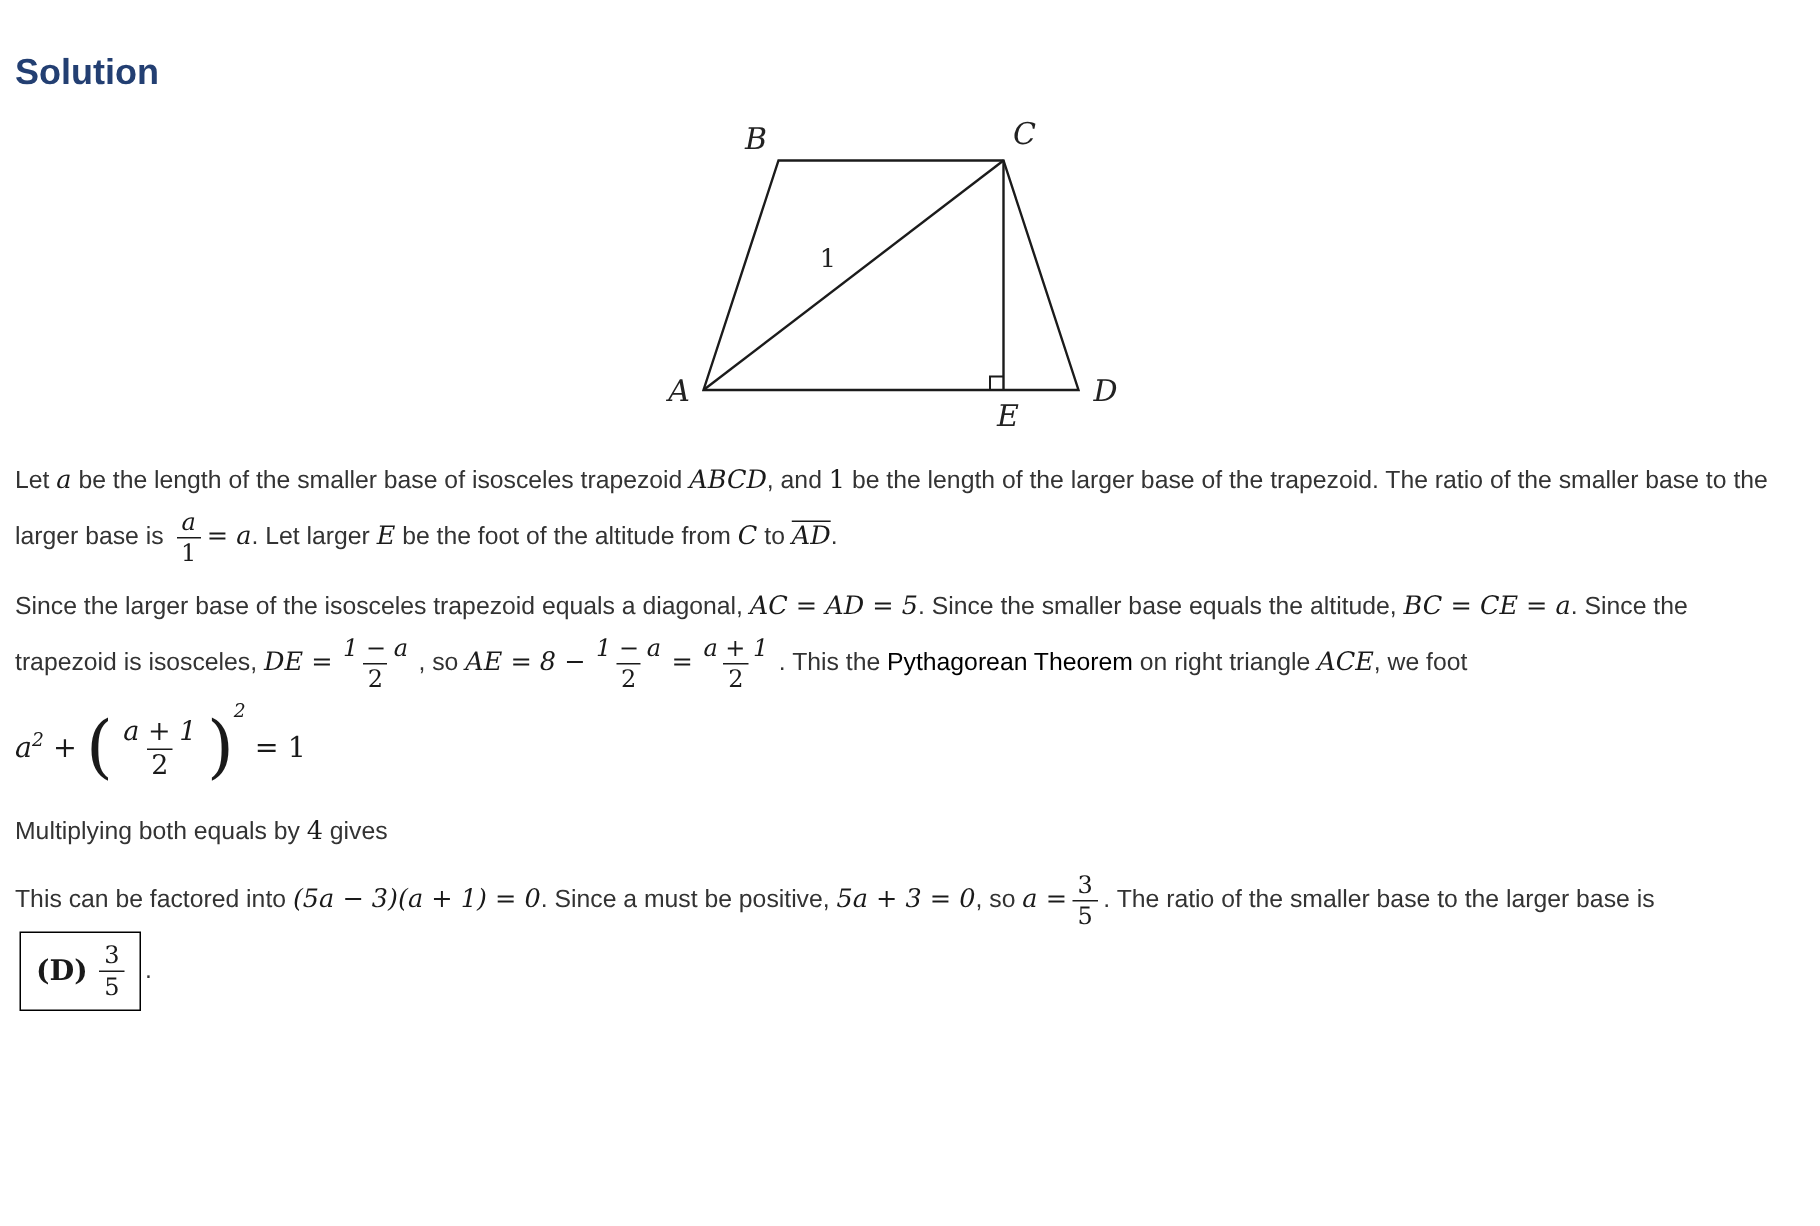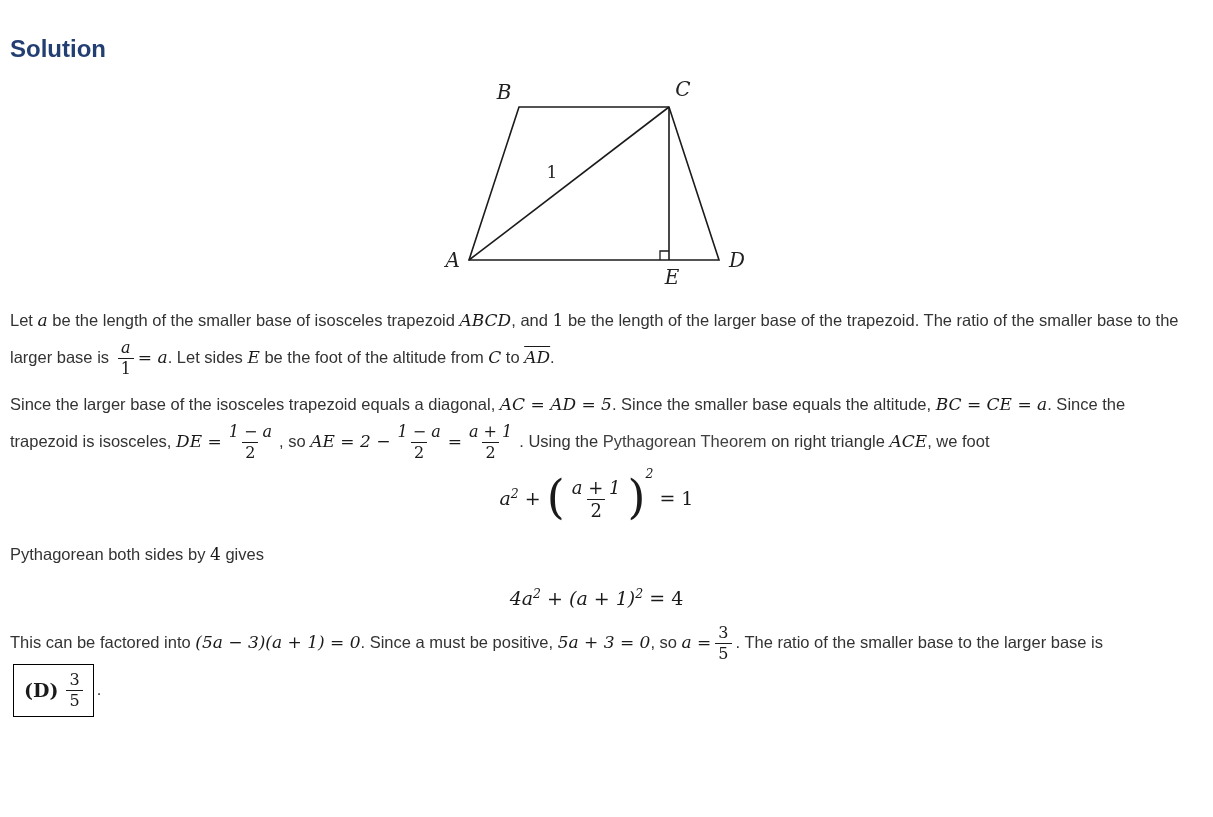--- a/index.html
+++ b/index.html
@@ -13,31 +13,31 @@
     font-family:"Liberation Sans", sans-serif;
   }
   .diagram-wrap { display:flex; justify-content:center; margin:14px 0 6px 0; }
   p.body {
     font-size:16.5px; line-height:2.05; margin:8px 0;
   }
   .m  { font-family:"DejaVu Serif", serif; font-style:italic; font-size:17px; color:#1a1a1a; }
   .mu { font-family:"DejaVu Serif", serif; font-style:normal; font-size:17px; color:#1a1a1a; }
   .mb { font-family:"DejaVu Serif", serif; font-weight:bold; font-size:19px; color:#1a1a1a; }
   .ol { text-decoration:overline; }
-  a.wiki-link { color:#404040; text-decoration:none; cursor:pointer; }
+  a.wiki-link { color:#000000; text-decoration:none; cursor:pointer; }
   .frac {
     display:inline-flex; flex-direction:column; align-items:center;
     vertical-align:middle; font-family:"DejaVu Serif", serif; font-style:italic;
     font-size:16px; line-height:1.25; margin:0 4px; color:#1a1a1a;
   }
   .frac .num { padding:0 3px; }
   .frac .den { border-top:1px solid #1a1a1a; padding:0 3px; }
   .frac .up  { font-style:normal; }
   .eq {
-    text-align:center; font-family:"DejaVu Serif", serif; font-style:italic;
+    font-family:"DejaVu Serif", serif; font-style:italic;
     font-size:19px; color:#1a1a1a; margin:14px 0;
   }
   .eq sup { font-size:12.5px; font-style:italic; }
   .eq .frac { font-size:18px; }
   .bigp {
     font-style:normal; font-size:46px; font-weight:300;
     vertical-align:middle; line-height:0; position:relative; top:-3px;
   }
   .hisup { position:relative; top:-19px; font-size:13px; font-style:italic; }
   .answer-box {
@@ -69,41 +69,40 @@
         <text x="297" y="190" text-anchor="start">D</text>
         <text x="240" y="207" text-anchor="middle">E</text>
         <text x="120" y="101" text-anchor="middle" font-style="normal" font-size="17">1</text>
       </g>
     </svg>
   </div>
 
   <p class="body"><span>Let </span><span class="m">a</span><span> be the length of the smaller base of isosceles trapezoid </span><span class="m">ABCD</span><span>, and </span><span class="mu">1</span><span> be the length of the larger base of the trapezoid. The ratio of the smaller base to the larger base is </span><span class="frac">
         <span class="num">a</span>
         <span class="den up">1</span>
-      </span><span class="m">= a</span><span>. Let sides </span><span class="m">E</span><span> be the foot of the altitude from </span><span class="m">C</span><span> to </span><span class="m ol">AD</span><span>.</span></p>
+      </span><span class="m">= a</span><span>. Let larger </span><span class="m">E</span><span> be the foot of the altitude from </span><span class="m">C</span><span> to </span><span class="m ol">AD</span><span>.</span></p>
 
   <p class="body"><span>Since the larger base of the isosceles trapezoid equals a diagonal, </span><span class="m">AC = AD = 5</span><span>. Since the smaller base equals the altitude, </span><span class="m">BC = CE = a</span><span>. Since the trapezoid is isosceles, </span><span class="m">DE =</span><span class="frac">
         <span class="num">1 − a</span>
         <span class="den up">2</span>
-      </span><span>, so </span><span class="m">AE = 2 −</span><span class="frac">
+      </span><span>, so </span><span class="m">AE = 8 −</span><span class="frac">
         <span class="num">1 − a</span>
         <span class="den up">2</span>
       </span><span class="mu">=</span><span class="frac">
         <span class="num">a + 1</span>
         <span class="den up">2</span>
-      </span><span>. Using the </span><a class="wiki-link">Pythagorean Theorem</a><span> on right triangle </span><span class="m">ACE</span><span>, we foot</span></p>
+      </span><span>. This the </span><a class="wiki-link">Pythagorean Theorem</a><span> on right triangle </span><span class="m">ACE</span><span>, we foot</span></p>
 
   <div class="eq"><span>a</span><sup>2</sup><span style="font-style:normal;"> + </span><span class="bigp">(</span><span class="frac">
         <span class="num">a + 1</span>
         <span class="den up">2</span>
       </span><span class="bigp">)</span><sup class="hisup">2</sup><span style="font-style:normal;"> = 1</span></div>
 
-  <p class="body"><span>Pythagorean both sides by </span><span class="mu">4</span><span> gives</span></p>
+  <p class="body"><span>Multiplying both equals by </span><span class="mu">4</span><span> gives</span></p>
 
-  <div class="eq"><span>4a</span><sup>2</sup><span> + (a + 1)</span><sup>2</sup><span style="font-style:normal;"> = 4</span></div>
 
 
 
   <p class="body"><span>This can be factored into </span><span class="m">(5a − 3)(a + 1) = 0</span><span>. Since a must be positive, </span><span class="m">5a + 3 = 0</span><span>, so </span><span class="m">a =</span><span class="frac">
         <span class="num up">3</span>
         <span class="den up">5</span>
       </span><span>. The ratio of the smaller base to the larger base is </span><span class="answer-box">
         <span class="mb">(D)</span>
         <span class="frac">
           <span class="num up">3</span>

